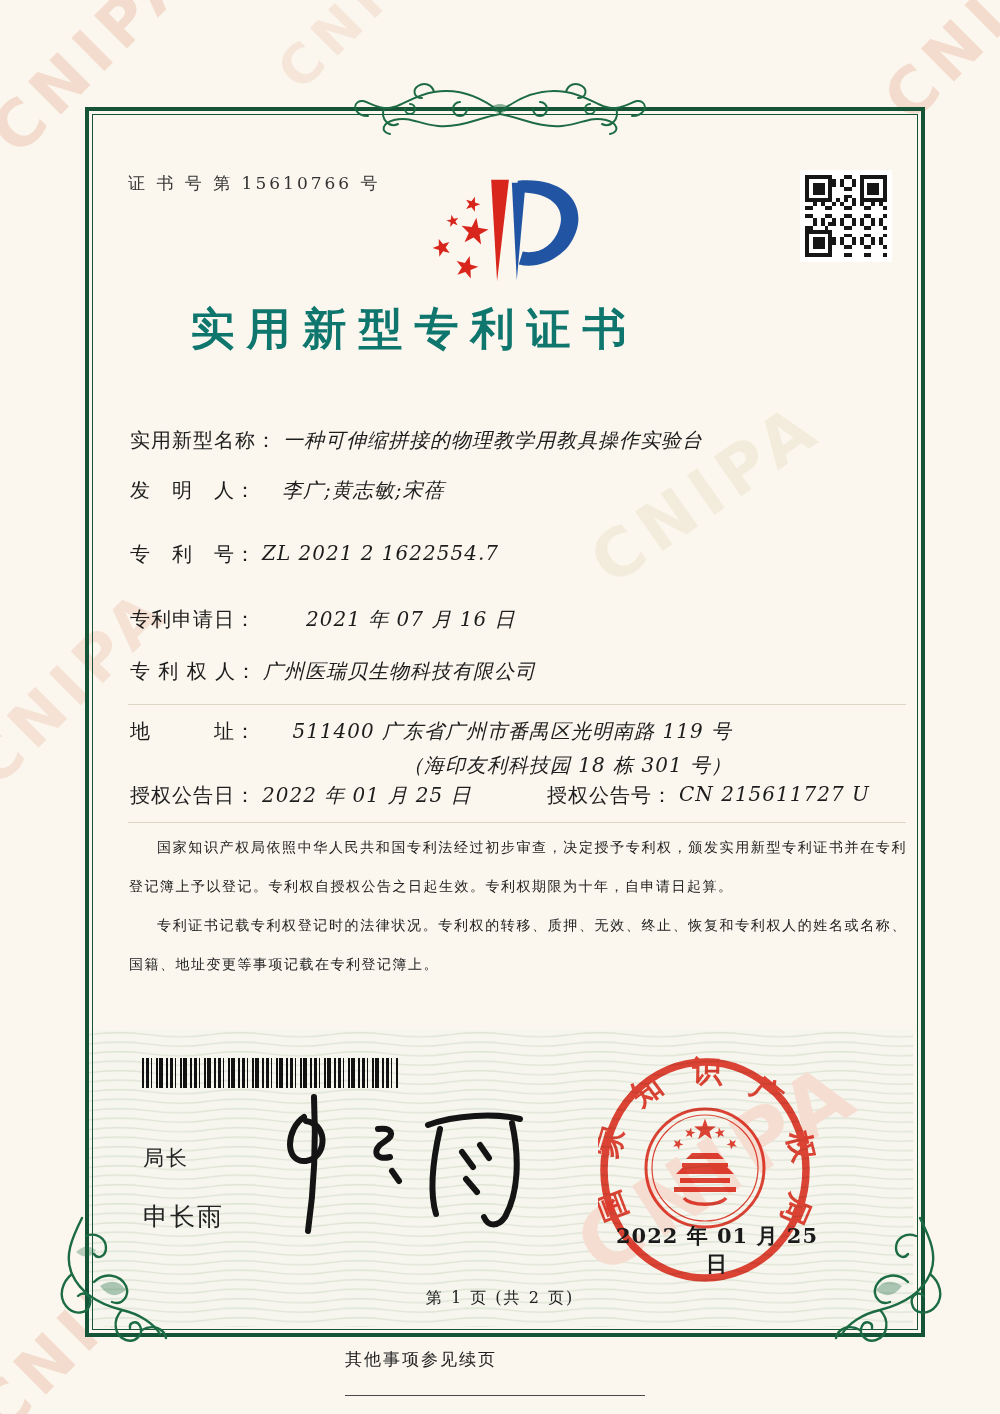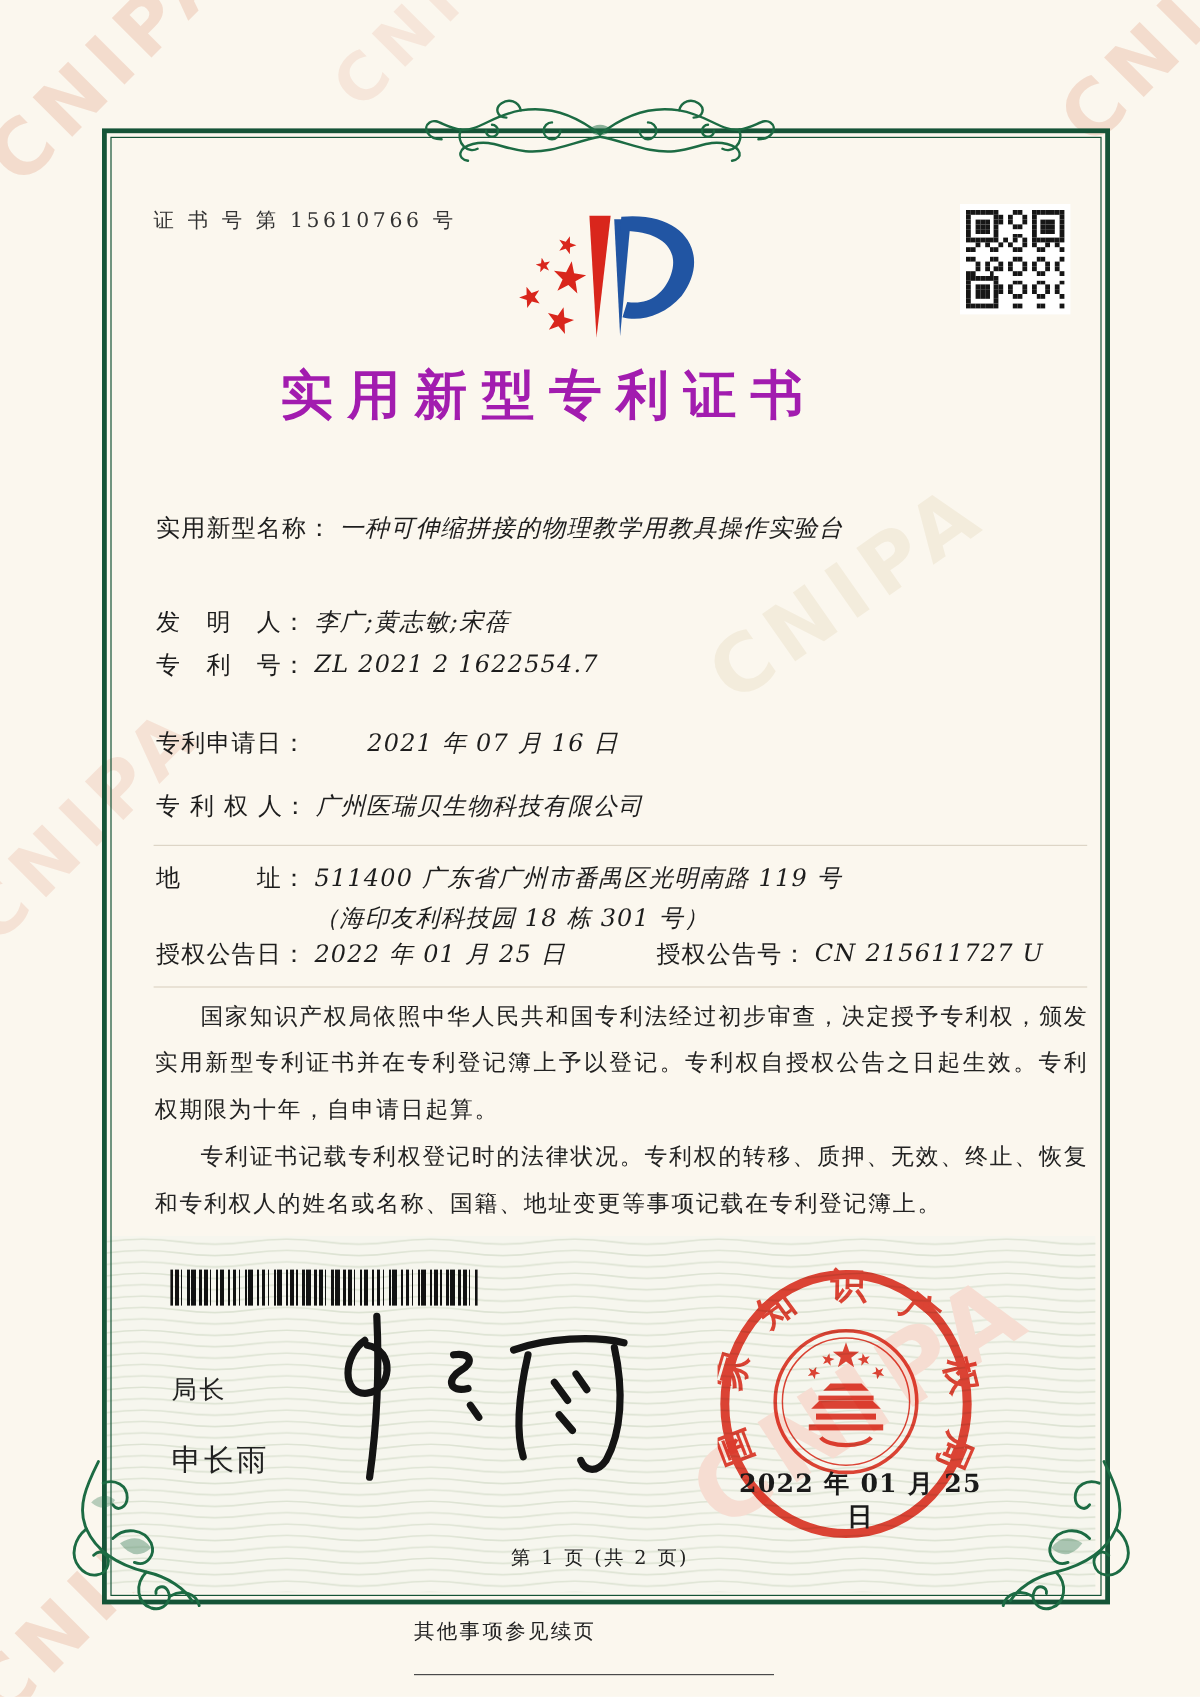--- a/index.html
+++ b/index.html
@@ -5,26 +5,26 @@
   html,body{margin:0;padding:0;}
   body{width:1000px;height:1414px;position:relative;overflow:hidden;
        background:#fbf7ee;font-family:"DejaVu Serif","Liberation Serif",serif;color:#222;}
   .abs{position:absolute;}
   .wm{position:absolute;font-family:"DejaVu Sans","Liberation Sans",sans-serif;
       font-weight:bold;letter-spacing:8px;pointer-events:none;white-space:nowrap;}
   #frame{left:85px;top:107px;width:832px;height:1222px;border:4px solid #155437;}
   #frame .inner{position:absolute;inset:3px;border:1px solid #155437;}
   #cert-no{left:128px;top:172px;font-size:17px;letter-spacing:3px;color:#333;}
   #title{left:0;top:300px;width:829px;text-align:center;font-size:44px;font-weight:bold;
-         letter-spacing:12px;color:#a21caf;margin-left:43px;}
+         letter-spacing:12px;color:#0f766e;}
   .row{position:absolute;left:130px;font-size:20px;color:#1d1d1d;letter-spacing:1px;display:flex;}
   .row .lbl{white-space:nowrap;}
   .row .val{margin-left:6px;font-style:italic;}
   .hairline{position:absolute;left:128px;width:778px;height:1px;background:#ddd5c6;}
-  #paras{left:129px;top:828px;width:778px;font-size:19px;line-height:39px;
+  #paras{left:129px;top:828px;width:778px;font-size:14px;line-height:39px;
          letter-spacing:1.5px;color:#222;text-align:justify;}
   #paras p{margin:0;text-indent:2em;}
   #guilloche{left:89px;top:1030px;width:824px;height:297px;}
   #barcode{left:142px;top:1058px;width:256px;height:30px;
     background:repeating-linear-gradient(90deg,#111 0 2px,transparent 2px 4px,#111 4px 7px,
       transparent 7px 9px,#111 9px 10px,transparent 10px 14px,#111 14px 16px,transparent 16px 17px,
       #111 17px 21px,transparent 21px 24px);}
   #signer-title{left:143px;top:1144px;font-size:21px;letter-spacing:2px;}
   #signer-name{left:143px;top:1200px;font-size:25px;letter-spacing:2px;}
   #seal-date{left:612px;top:1222px;width:210px;text-align:center;font-size:21px;
@@ -583,40 +583,40 @@
       <b class="on"></b>
     </div>
 </div>
 
 <div class="abs" id="title" style="z-index:5;">实用新型专利证书</div>
 
 <div class="row" style="top:427px;z-index:5;">
   <span class="lbl">实用新型名称：</span>
   <span class="val">一种可伸缩拼接的物理教学用教具操作实验台</span>
 </div>
-<div class="row" style="top:505px;z-index:5;">
+<div class="row" style="top:477px;z-index:5;gap:20px;">
   <span class="lbl">发　明　人：</span>
   <span class="val">李广;黄志敏;宋蓓</span>
 </div>
 <div class="row" style="top:541px;z-index:5;">
   <span class="lbl">专　利　号：</span>
   <span class="val">ZL 2021 2 1622554.7</span>
 </div>
 <div class="row" style="top:606px;z-index:5;gap:44px;">
   <span class="lbl">专利申请日：</span>
   <span class="val">2021 年 07 月 16 日</span>
 </div>
 <div class="row" style="top:658px;z-index:5;">
   <span class="lbl">专 利 权 人：</span>
   <span class="val">广州医瑞贝生物科技有限公司</span>
 </div>
 <div class="hairline" style="top:704px;z-index:5;"></div>
 <div class="row" style="top:714px;z-index:5;width:640px;line-height:34px;">
   <span class="lbl">地　　　址：</span>
-  <span class="val" style="width:470px;display:inline-block;">511400 广东省广州市番禺区光明南路 119 号（海印友利科技园 18 栋 301 号）</span>
+  <span class="val" style="width:470px;display:inline-block;text-align:right;">511400 广东省广州市番禺区光明南路 119 号（海印友利科技园 18 栋 301 号）</span>
 </div>
 <div class="row" style="top:782px;z-index:5;">
   <span class="lbl">授权公告日：</span>
   <span class="val">2022 年 01 月 25 日</span>
 </div>
 <div class="row" style="top:782px;left:515px;z-index:5;margin-left:32px;">
   <span class="lbl">授权公告号：</span>
   <span class="val">CN 215611727 U</span>
 </div>
 <div class="hairline" style="top:822px;z-index:5;"></div>

